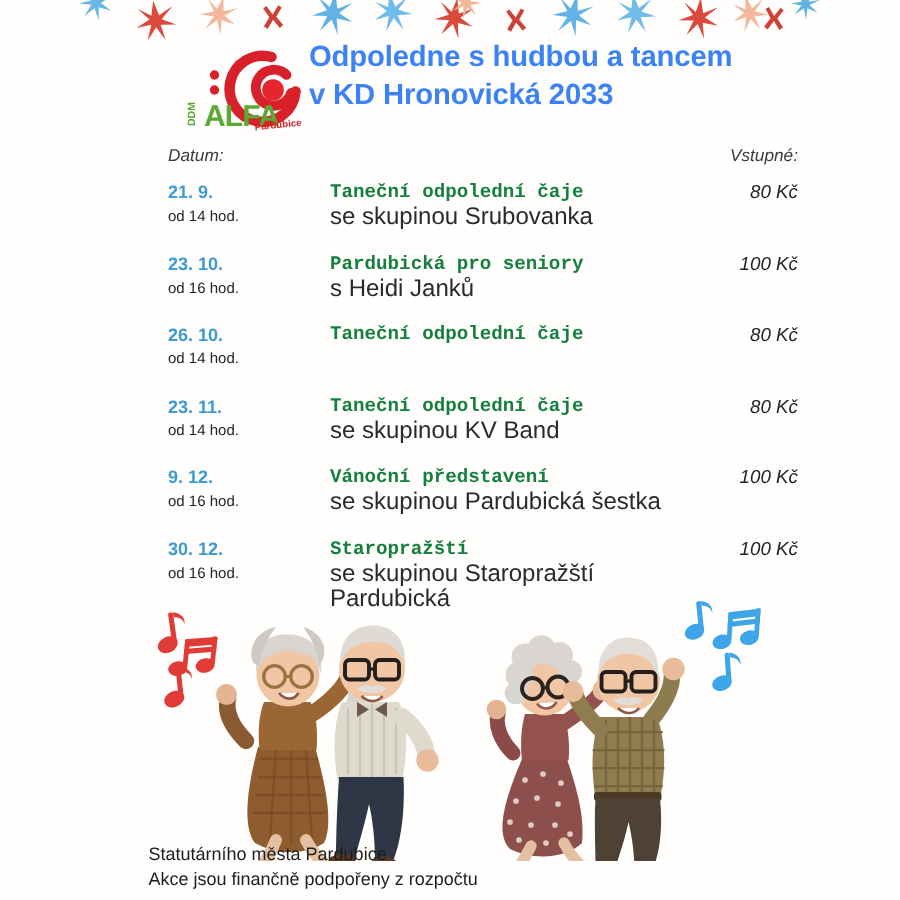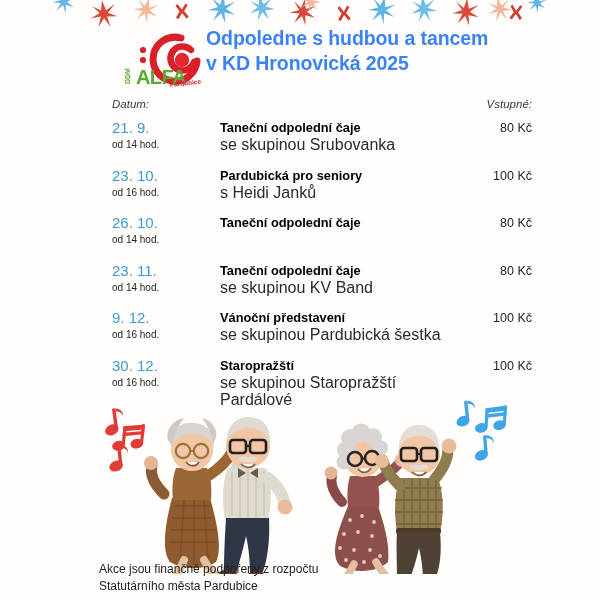--- a/index.html
+++ b/index.html
@@ -44,37 +44,37 @@
     position:absolute;left:0;top:0;font-style:italic;font-size:11.5px;color:#3a3a3a;
   }
   .thead .th-price{
     position:absolute;right:0;top:0;font-style:italic;font-size:11.5px;color:#3a3a3a;margin-left:20px;
   }
   .row{position:relative;height:47.5px;}
   .row .date{
     position:absolute;left:0;top:0;width:100px;
   }
   .row .date .d{
-    display:block;font-size:15px;font-weight:normal;color:#3d9ad4;line-height:16px;
+    display:block;font-size:12px;font-weight:bold;color:#3d9ad4;line-height:16px;
   }
   .row .date .t{
     display:block;font-size:10px;color:#242424;line-height:17px;
   }
   .row .ev{
     position:absolute;left:108px;top:0;width:240px;
   }
   .row .ev .n{
-    display:block;font-size:12.8px;font-weight:bold;color:#000000;line-height:16px;
+    display:block;font-size:12.8px;font-weight:bold;color:#15803d;line-height:16px;font-family:Liberation Mono, monospace;
   }
   .row .ev .s{
     display:block;font-size:16px;color:#2a2a2a;line-height:17px;
   }
   .row .price{
     position:absolute;right:0;top:0;font-size:12.5px;color:#242424;line-height:16px;
-    text-align:right;white-space:nowrap;
+    text-align:right;white-space:nowrap;font-style:italic;
   }
 
   
   .illus{position:absolute;left:0;top:396px;width:600px;height:180px;}
   .couple{position:absolute;}
   .couple1{left:128px;top:6px;}
   .couple2{left:316px;top:14px;}
   .notes{position:absolute;}
   .notes-red{left:96px;top:406px;}
   .notes-blue{left:452px;top:398px;}
@@ -167,21 +167,21 @@
         <text x="6" y="54" transform="rotate(-90 6,54)" font-family="Liberation Sans, sans-serif" font-size="7" font-weight="bold" fill="#5aa935">DDM</text>
 
         <text x="12" y="54" font-family="Liberation Sans, sans-serif" font-size="20" font-weight="bold" fill="#5aa935" letter-spacing="-0.6">ALFA</text>
 
         <text x="46" y="57" font-family="Liberation Sans, sans-serif" font-size="6.5" font-weight="bold" fill="#d8202a" transform="rotate(-6 46,57)">Pardubice</text>
       </svg>
     </div>
 
     <div class="title">
       <span class="l1">Odpoledne s hudbou a tancem</span>
-      <span class="l2">v KD Hronovická 2025</span>
+      <span class="l2">v KD Hronovická 2033</span>
     </div>
   </div>
 
   <div class="table">
 
     <div class="thead">
       <span class="th-date">Datum:</span>
       <span class="th-price">Vstupné:</span>
     </div>
 
@@ -244,21 +244,21 @@
       <div class="price">100 Kč</div>
     </div>
 
     <div class="row">
       <div class="date">
         <span class="d">30. 12.</span>
         <span class="t">od 16 hod.</span>
       </div>
       <div class="ev">
         <span class="n">Staropražští</span>
-        <span class="s">se skupinou Staropražští Pardálové</span>
+        <span class="s">se skupinou Staropražští Pardubická</span>
       </div>
       <div class="price">100 Kč</div>
     </div>
 
   </div>
 
   <div class="illus">
 
     <div class="couple couple1">
       <svg width="170" height="172" viewBox="0 0 170 172" xmlns="http://www.w3.org/2000/svg">
@@ -461,17 +461,17 @@
 
       <g transform="translate(20,38) rotate(-4)">
         <rect x="11" y="0" width="3.4" height="19" rx="1.4"></rect>
         <path d="M14.4,0 C20,1.4 22,5 21,8.8 C20.6,5.4 18,3.5 14.4,3.3 Z"></path>
         <ellipse cx="8" cy="20" rx="6.8" ry="5" transform="rotate(-18 8 20)"></ellipse>
       </g>
     </svg>
   </div>
 
   <div class="footer">
+    <span>Statutárního města Pardubice</span>
     <span>Akce jsou finančně podpořeny z rozpočtu</span>
-    <span>Statutárního města Pardubice</span>
   </div>
 
 </div>
 
 </body></html>

